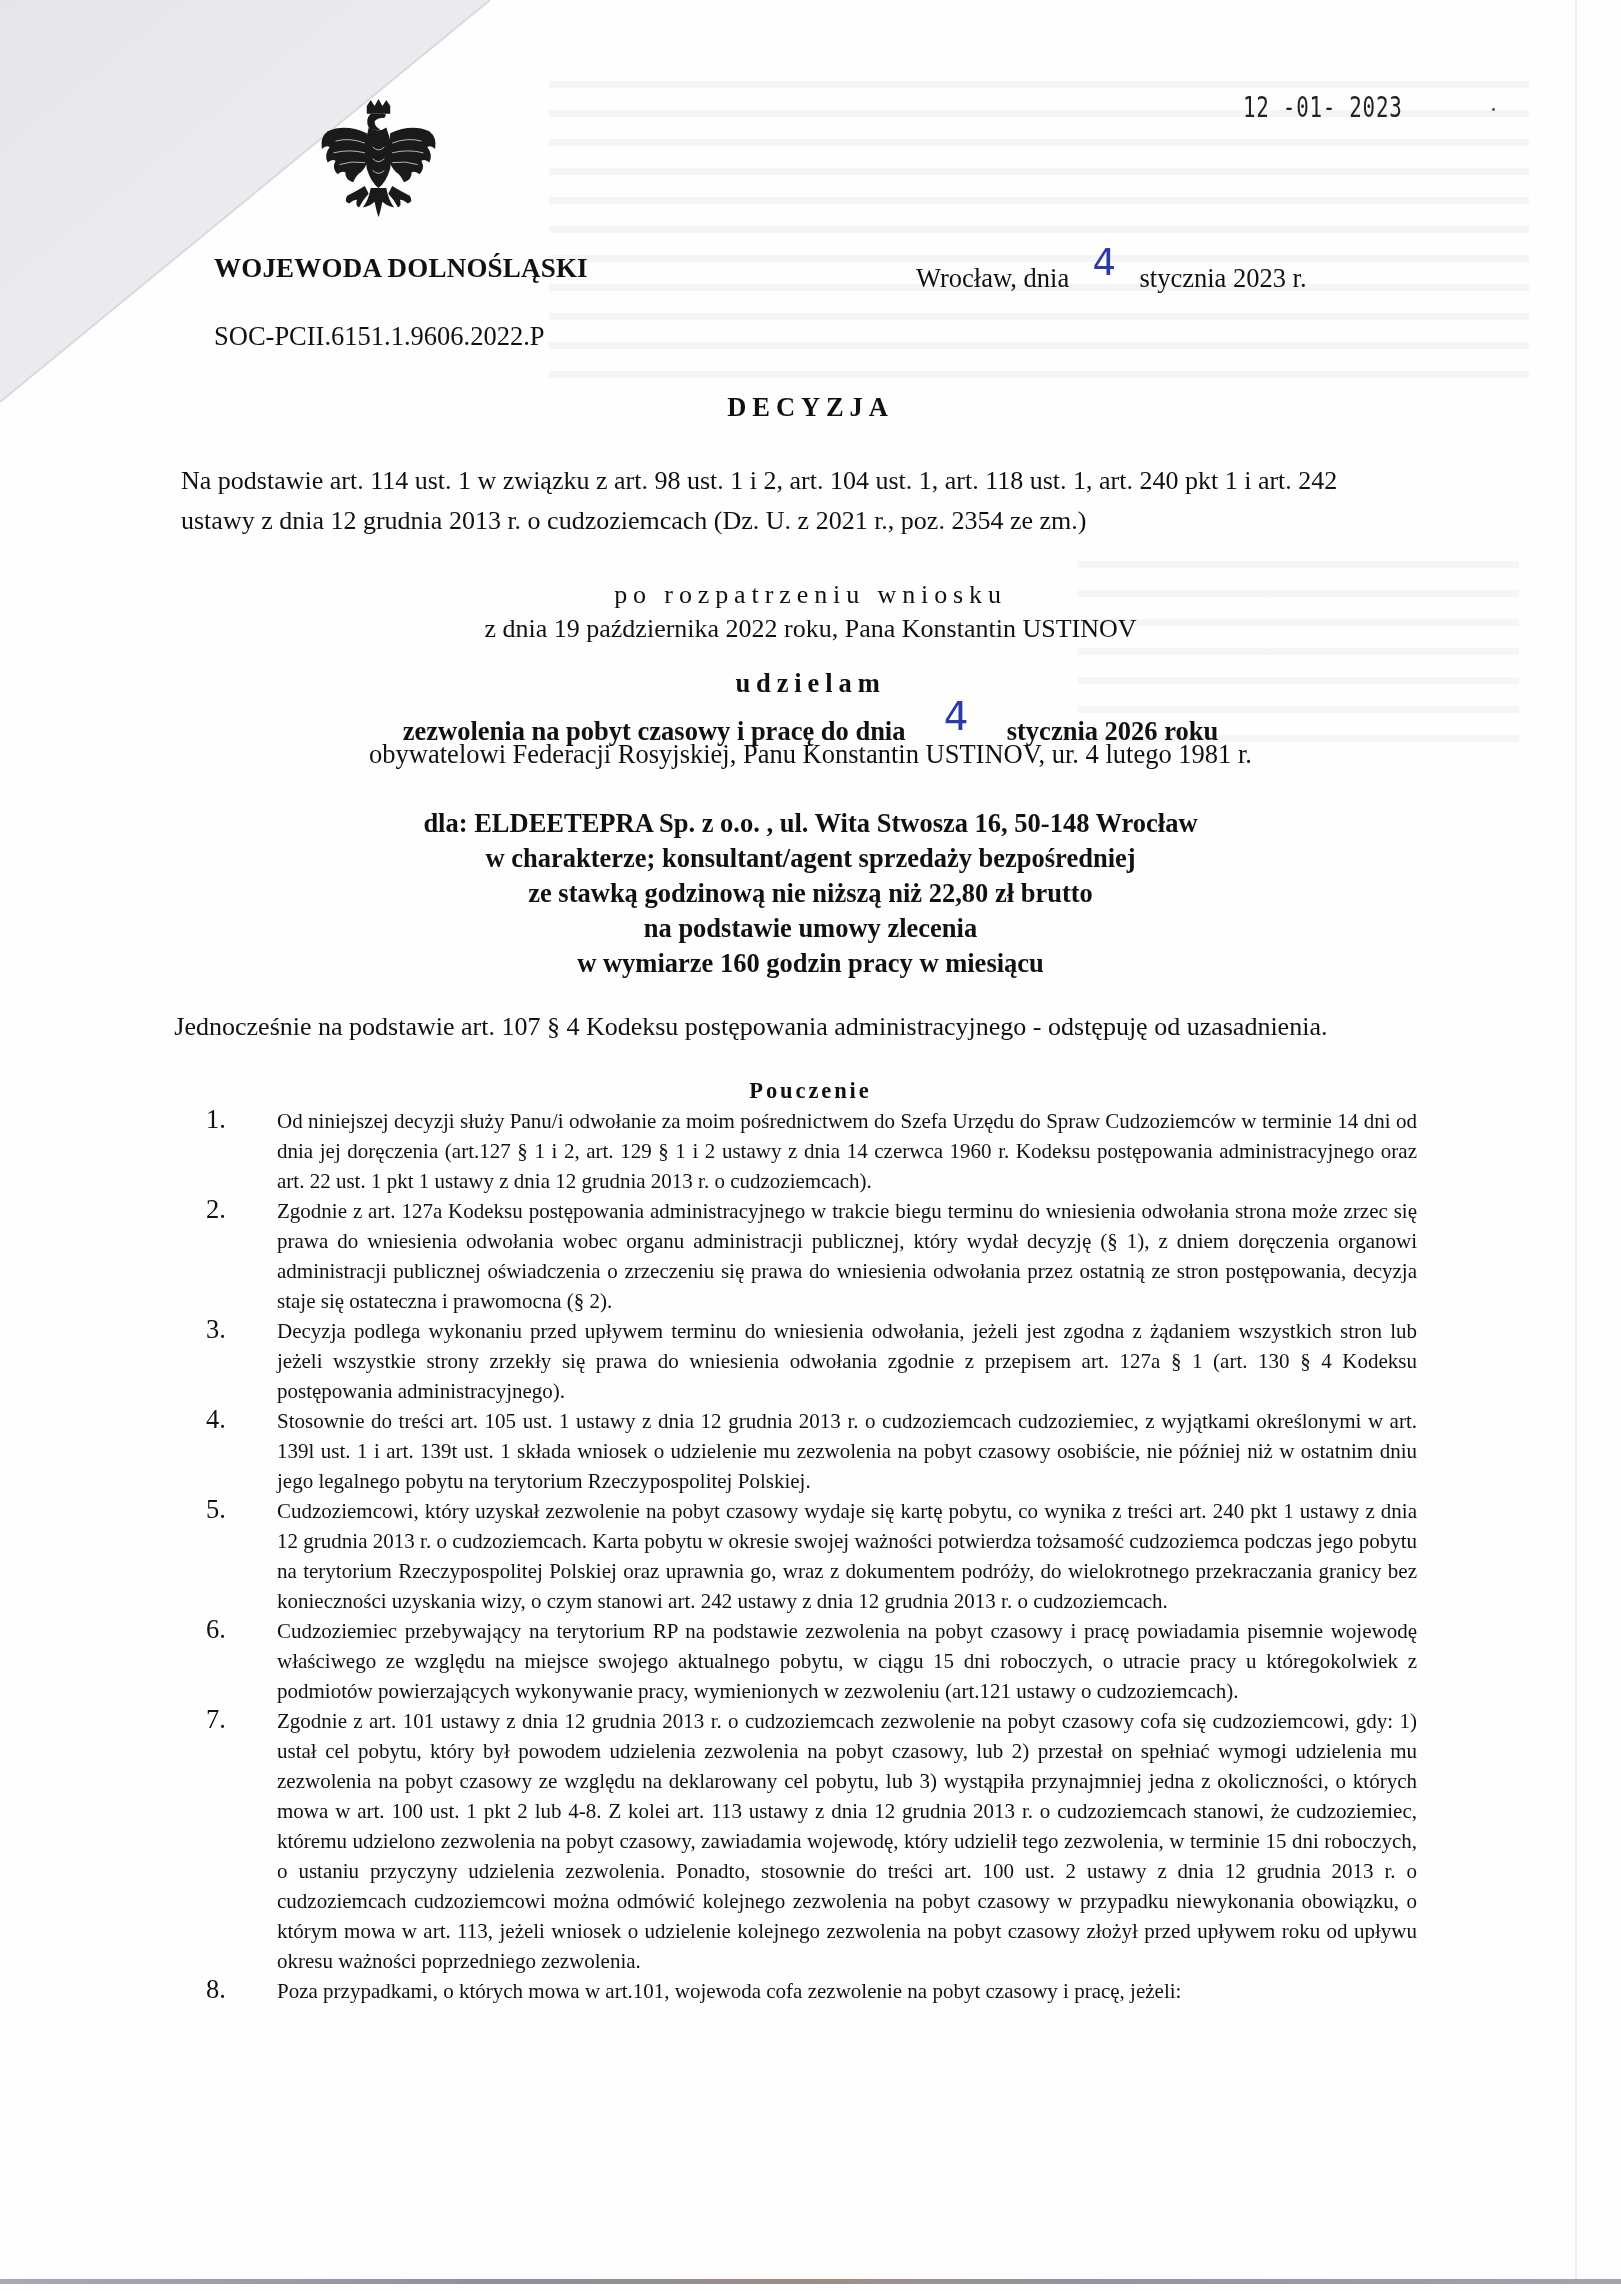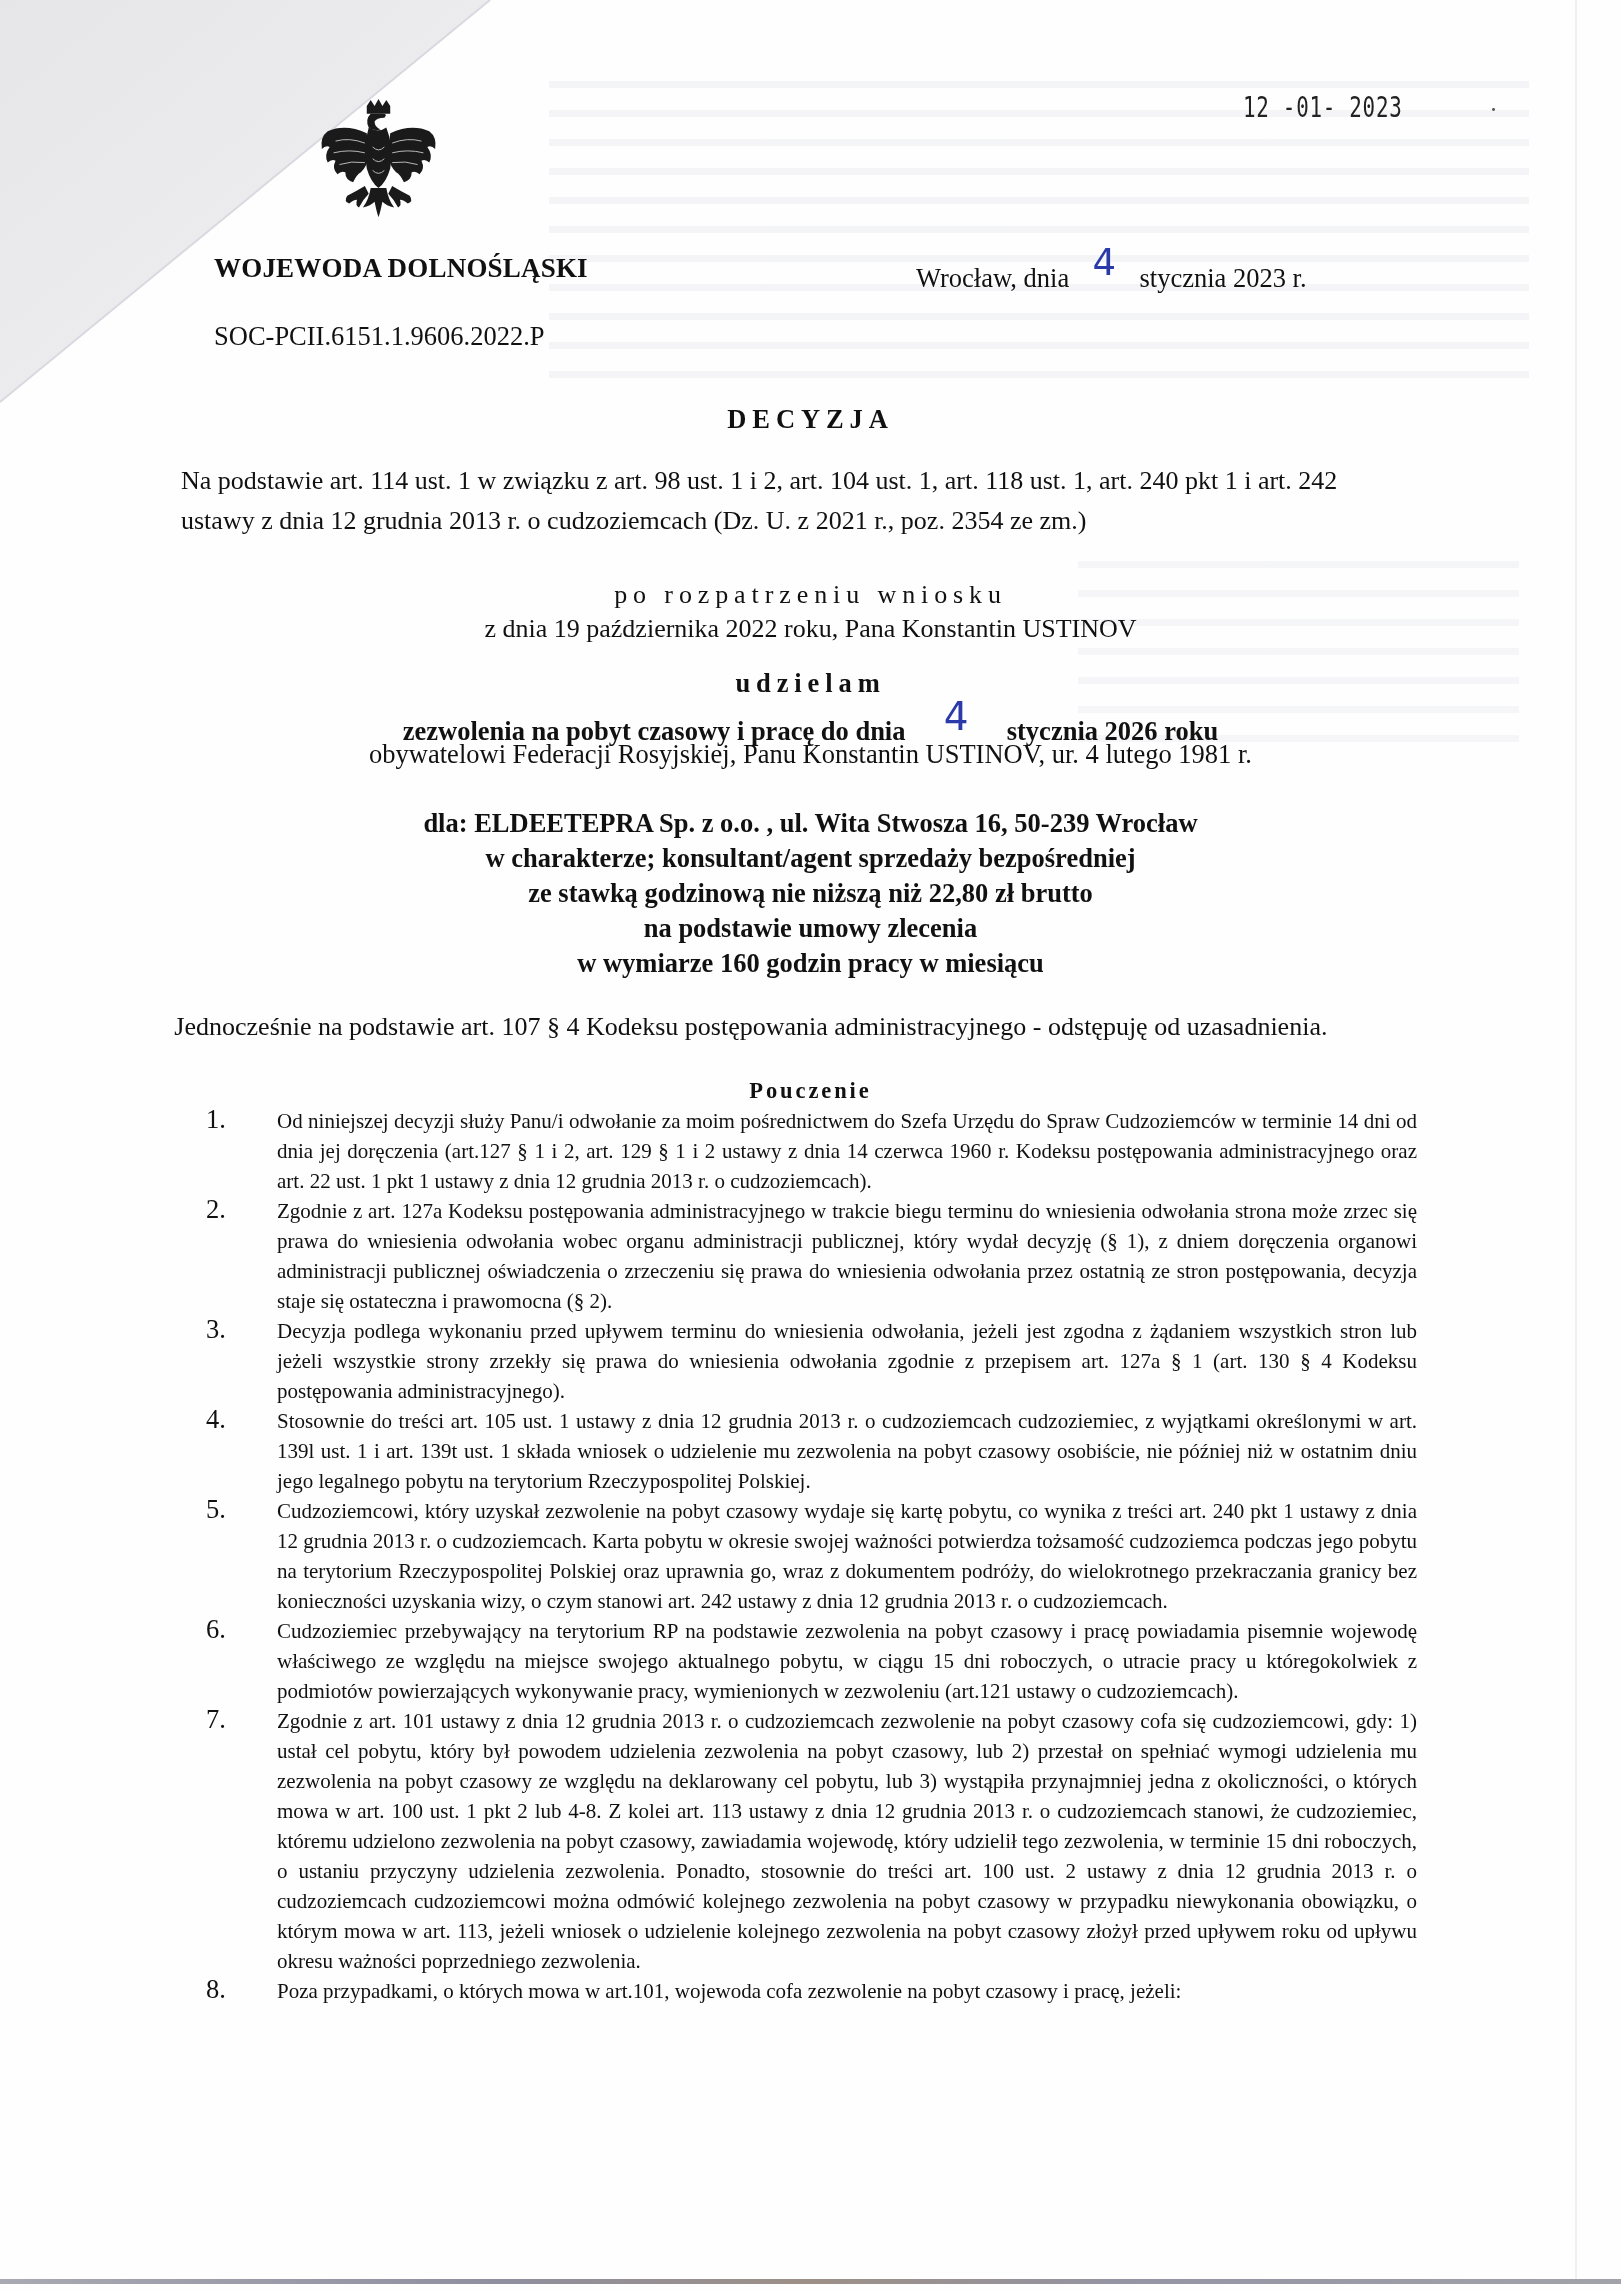--- a/index.html
+++ b/index.html
@@ -35,21 +35,21 @@
   }
   .place-date { left: 916px; top: 253px; font-size: 26.5px; }
   .place-date .hand {
     display: inline-block; width: 57px; text-align: center;
     font-family: "DejaVu Sans", sans-serif; color: #2a3aa8; font-size: 37px;
     position: relative; top: -11.8px; font-weight: normal;
   }
   .case-ref { left: 214px; top: 321px; font-size: 26.5px; }
   .title {
     left: 0; width: 1621px; top: 392px; text-align: center;
-    font-size: 26.5px; font-weight: bold; letter-spacing: 5.9px; box-sizing: border-box; margin-top: 12px;
+    font-size: 26.5px; font-weight: bold; letter-spacing: 5.9px; box-sizing: border-box;
   }
   .legal-basis {
     left: 181px; top: 461px; width: 1235px; font-size: 26px; line-height: 40px;
   }
   .centered { left: 0; width: 1621px; text-align: center; }
   .spaced { letter-spacing: 5.9px; }
   .after-review-h { top: 580px; font-size: 26px; }
   .after-review-d { top: 614px; font-size: 26px; }
   .grant-h { top: 668px; font-size: 26.5px; font-weight: bold; }
   .grant-1 { top: 704px; font-size: 26.5px; font-weight: bold; }
@@ -150,21 +150,21 @@
 
 <div class="abs centered spaced grant-h">udzielam</div>
 <div class="abs centered grant-1">
   <span>zezwolenia na pobyt czasowy i pracę do dnia</span>
   <span class="hand">4</span>
   <span>stycznia 2026  roku</span>
 </div>
 <div class="abs centered grant-2">obywatelowi Federacji Rosyjskiej, Panu Konstantin USTINOV, ur. 4 lutego 1981 r.</div>
 
 <div class="abs centered employer">
-  <div>dla: ELDEETEPRA Sp. z o.o.  , ul. Wita Stwosza 16, 50-239 Wrocław</div>
+  <div>dla: ELDEETEPRA Sp. z o.o.  , ul. Wita Stwosza 16, 50-148 Wrocław</div>
   <div>w charakterze; konsultant/agent sprzedaży bezpośredniej</div>
   <div>ze stawką godzinową nie niższą niż 22,80  zł brutto</div>
   <div>na podstawie umowy zlecenia</div>
   <div>w wymiarze 160 godzin pracy w miesiącu</div>
 </div>
 
 <div class="abs waiver">Jednocześnie na podstawie art. 107 § 4 Kodeksu postępowania administracyjnego - odstępuję od uzasadnienia.</div>
 
 <div class="abs centered instr-title">Pouczenie</div>
 

